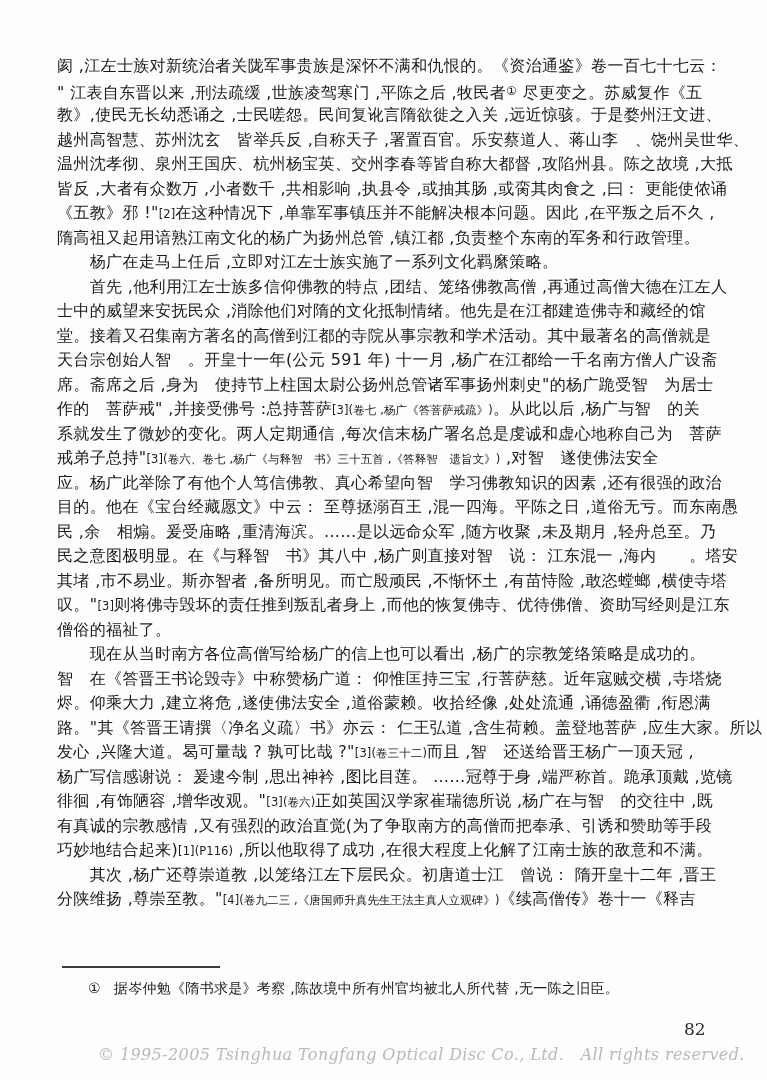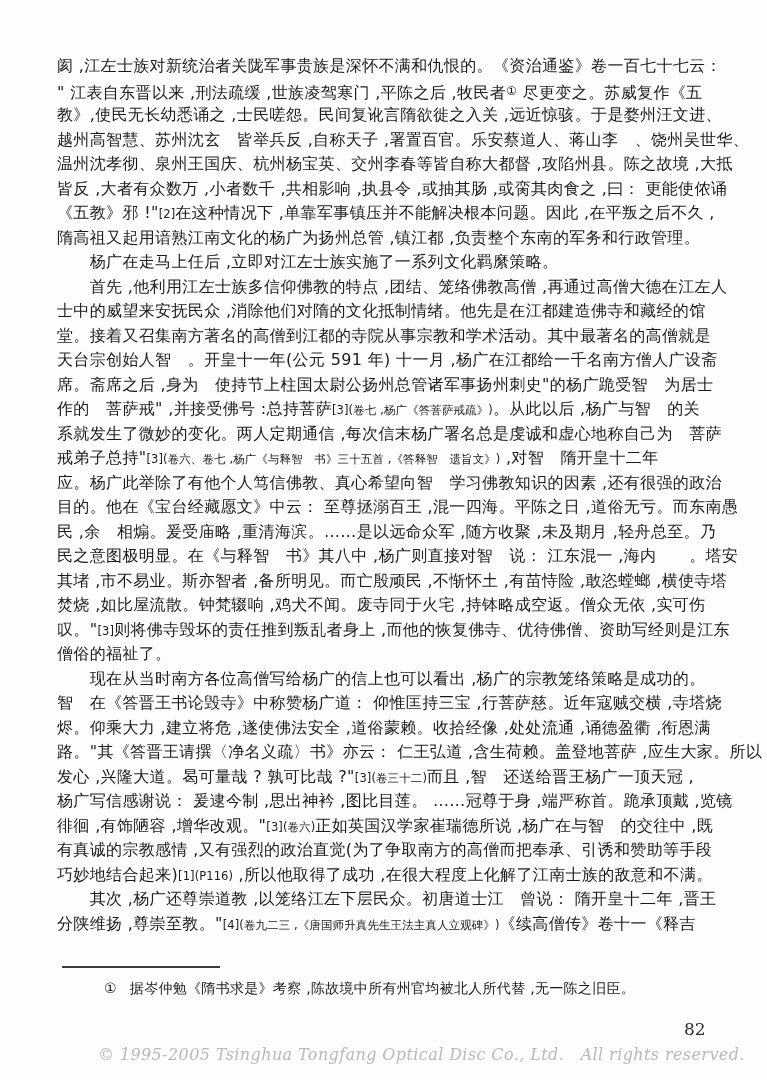--- a/index.html
+++ b/index.html
@@ -35,21 +35,21 @@
   }
   .footnote-sep {
     position: absolute;
     left: 62px;
     top: 966px;
     width: 158px;
     border-top: 2px solid #3c3c3c;
   }
   .footnote {
     position: absolute;
-    left: 104px;
+    left: 88px;
     top: 980px;
     font-size: 14px;
     color: #1b1b1b;
     letter-spacing: 0.3px;
     white-space: pre;
     text-align: right;
   }
   .fn-marker { margin-right: 13px; }
   .page-number {
     position: absolute;
@@ -85,27 +85,26 @@
       <div class="line"><span>《五教》邪 !"</span><span class="cite">[2]</span><span>在这种情况下 ,单靠军事镇压并不能解决根本问题。因此 ,在平叛之后不久 ,</span></div>
       <div class="line"><span>隋高祖又起用谙熟江南文化的杨广为扬州总管 ,镇江都 ,负责整个东南的军务和行政管理。</span></div>
       <div class="line"><span>　　杨广在走马上任后 ,立即对江左士族实施了一系列文化羁縻策略。</span></div>
       <div class="line"><span>　　首先 ,他利用江左士族多信仰佛教的特点 ,团结、笼络佛教高僧 ,再通过高僧大德在江左人</span></div>
       <div class="line"><span>士中的威望来安抚民众 ,消除他们对隋的文化抵制情绪。他先是在江都建造佛寺和藏经的馆</span></div>
       <div class="line"><span>堂。接着又召集南方著名的高僧到江都的寺院从事宗教和学术活动。其中最著名的高僧就是</span></div>
       <div class="line"><span>天台宗创始人智　。开皇十一年(公元 591 年) 十一月 ,杨广在江都给一千名南方僧人广设斋</span></div>
       <div class="line"><span>席。斋席之后 ,身为　使持节上柱国太尉公扬州总管诸军事扬州刺史"的杨广跪受智　为居士</span></div>
       <div class="line"><span>作的　菩萨戒" ,并接受佛号 :总持菩萨</span><span class="cite">[3](卷七 ,杨广《答菩萨戒疏》)</span><span>。从此以后 ,杨广与智　的关</span></div>
       <div class="line"><span>系就发生了微妙的变化。两人定期通信 ,每次信末杨广署名总是虔诚和虚心地称自己为　菩萨</span></div>
-      <div class="line"><span>戒弟子总持"</span><span class="cite">[3](卷六、卷七 ,杨广《与释智　书》三十五首 ,《答释智　遗旨文》)</span><span> ,对智　隋开皇十二年</span></div>
+      <div class="line"><span>戒弟子总持"</span><span class="cite">[3](卷六、卷七 ,杨广《与释智　书》三十五首 ,《答释智　遗旨文》)</span><span> ,对智　遂使佛法安全</span></div>
       <div class="line"><span>应。杨广此举除了有他个人笃信佛教、真心希望向智　学习佛教知识的因素 ,还有很强的政治</span></div>
       <div class="line"><span>目的。他在《宝台经藏愿文》中云： 至尊拯溺百王 ,混一四海。平陈之日 ,道俗无亏。而东南愚</span></div>
       <div class="line"><span>民 ,余　相煽。爰受庙略 ,重清海滨。……是以远命众军 ,随方收聚 ,未及期月 ,轻舟总至。乃</span></div>
       <div class="line"><span>民之意图极明显。在《与释智　书》其八中 ,杨广则直接对智　说： 江东混一 ,海内　　。塔安</span></div>
       <div class="line"><span>其堵 ,市不易业。斯亦智者 ,备所明见。而亡殷顽民 ,不惭怀土 ,有苗恃险 ,敢恣螳螂 ,横使寺塔</span></div>
-      <div class="line"><span>焚烧 ,如比屋流散。钟梵辍响 ,鸡犬不闻。废寺同于火宅 ,持钵略成空返。僧众无依 ,实可伤</span></div>
       <div class="line"><span>叹。"</span><span class="cite">[3]</span><span>则将佛寺毁坏的责任推到叛乱者身上 ,而他的恢复佛寺、优待佛僧、资助写经则是江东</span></div>
       <div class="line"><span>僧俗的福祉了。</span></div>
       <div class="line"><span>　　现在从当时南方各位高僧写给杨广的信上也可以看出 ,杨广的宗教笼络策略是成功的。</span></div>
       <div class="line"><span>智　在《答晋王书论毁寺》中称赞杨广道： 仰惟匡持三宝 ,行菩萨慈。近年寇贼交横 ,寺塔烧</span></div>
       <div class="line"><span>烬。仰乘大力 ,建立将危 ,遂使佛法安全 ,道俗蒙赖。收拾经像 ,处处流通 ,诵德盈衢 ,衔恩满</span></div>
       <div class="line"><span>路。"其《答晋王请撰〈净名义疏〉书》亦云： 仁王弘道 ,含生荷赖。盖登地菩萨 ,应生大家。所以</span></div>
       <div class="line"><span>发心 ,兴隆大道。曷可量哉 ? 孰可比哉 ?"</span><span class="cite">[3](卷三十二)</span><span>而且 ,智　还送给晋王杨广一顶天冠 ,</span></div>
       <div class="line"><span>杨广写信感谢说： 爰逮今制 ,思出神衿 ,图比目莲。 ……冠尊于身 ,端严称首。跪承顶戴 ,览镜</span></div>
       <div class="line"><span>徘徊 ,有饰陋容 ,增华改观。"</span><span class="cite">[3](卷六)</span><span>正如英国汉学家崔瑞德所说 ,杨广在与智　的交往中 ,既</span></div>
       <div class="line"><span>有真诚的宗教感情 ,又有强烈的政治直觉(为了争取南方的高僧而把奉承、引诱和赞助等手段</span></div>

